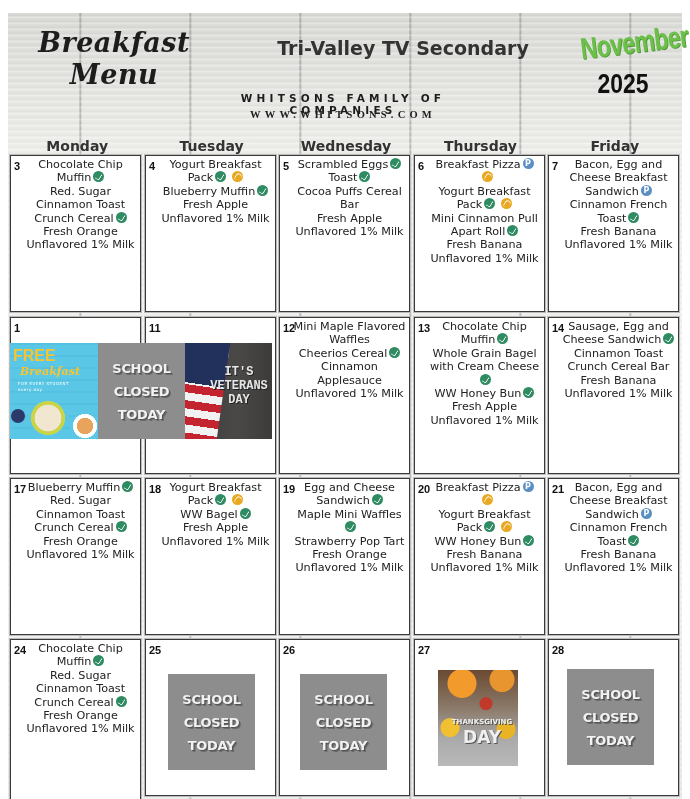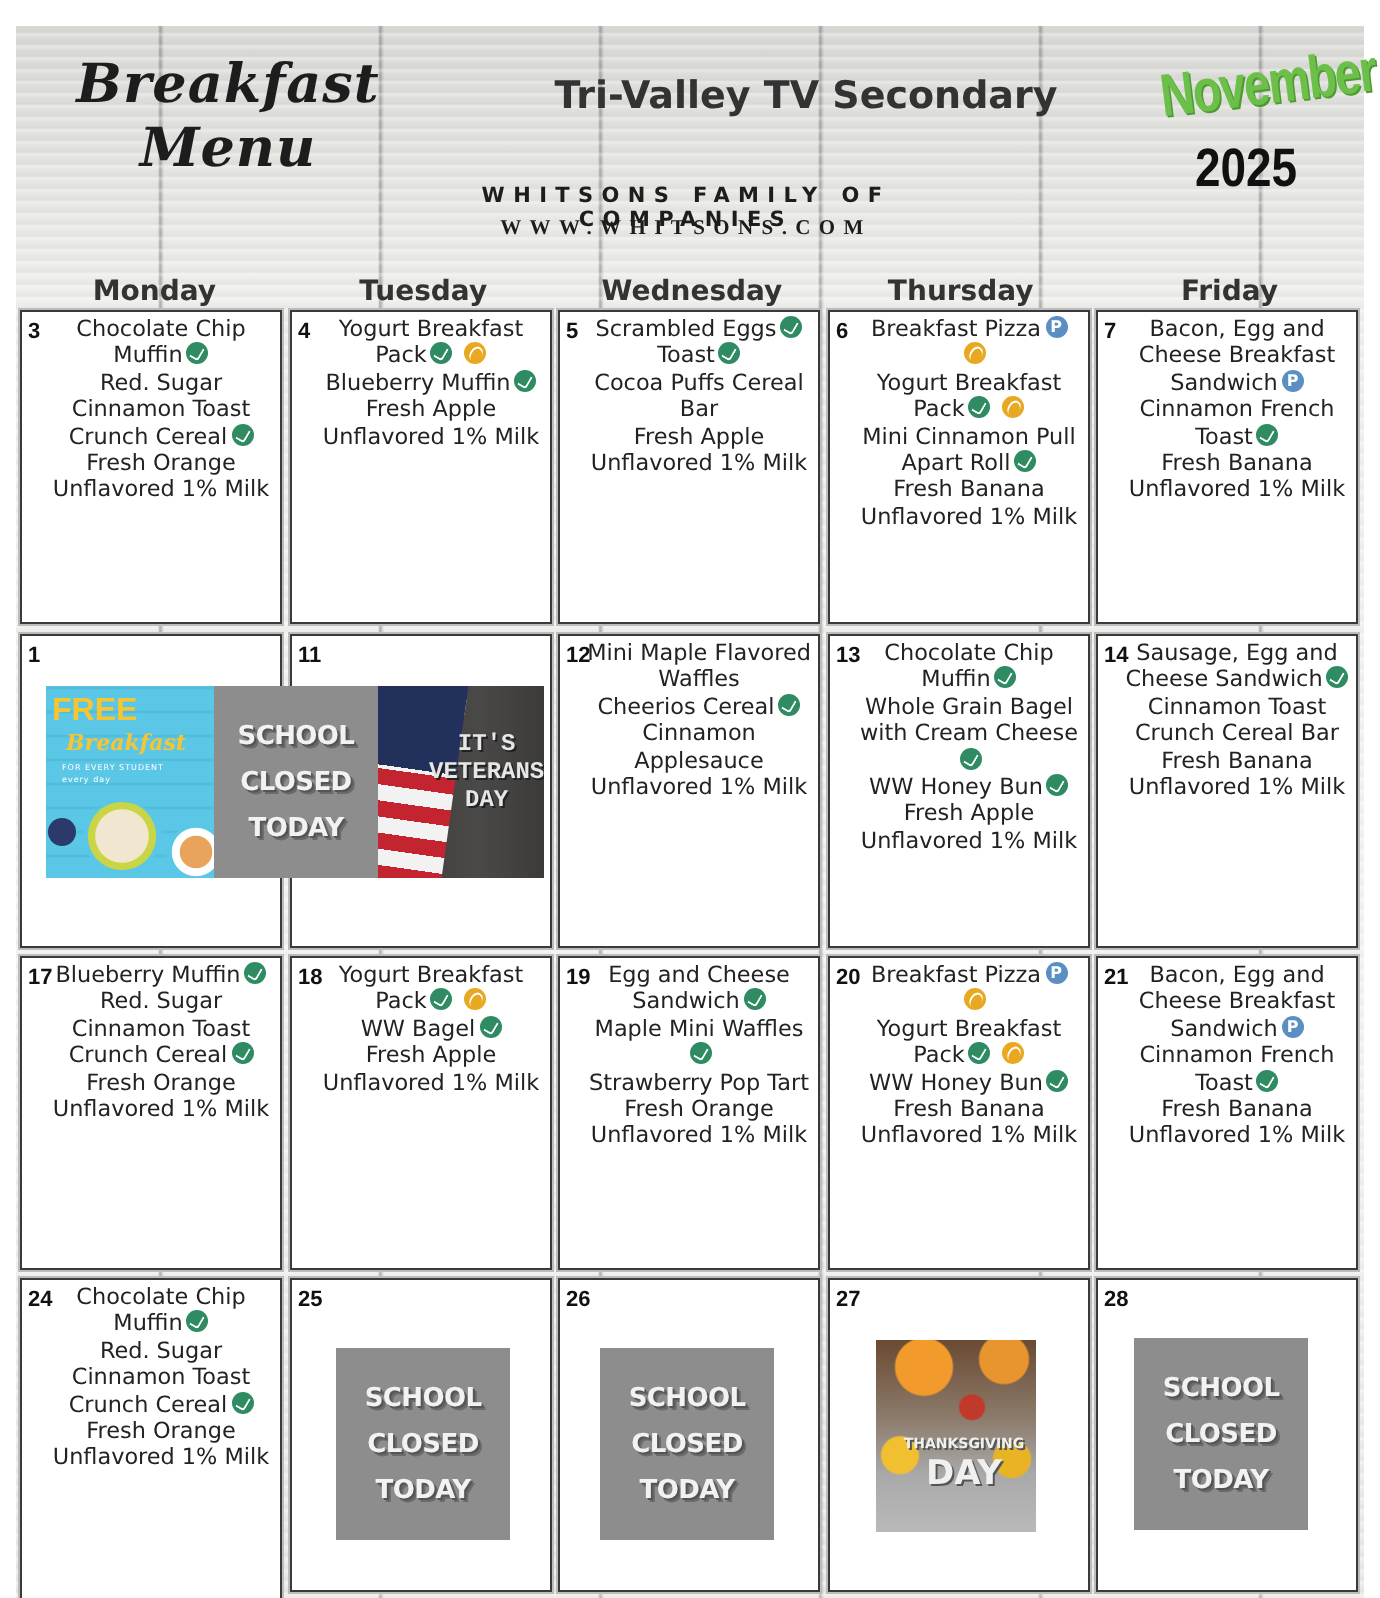--- a/index.html
+++ b/index.html
@@ -94,21 +94,21 @@
       position: absolute; background: #8d8d8d; display: flex; align-items: center; justify-content: center;
       flex-direction: column;
     }
     .closed-text {
       font-family: "DejaVu Sans", sans-serif; font-weight: bold; color: #f2f2f2; text-align: center;
       font-size: 13px; line-height: 23px; letter-spacing: -0.3px;
       text-shadow: 1px 1px 0 #555555, 2px 2px 0 #6a6a6a;
     }
 
     .banner {
-      position: absolute; left: 10px; top: 343px; width: 262px; height: 124px; display: flex; padding-left: 13px;
+      position: absolute; left: 10px; top: 343px; width: 262px; height: 124px; display: flex;
     }
     .free-bf {
       width: 88px; height: 96px; position: relative; overflow: hidden;
       background: repeating-linear-gradient(0deg, #5bc7e6 0px, #5bc7e6 10px, #4fb9d9 11px, #5bc7e6 12px);
     }
     .free-word {
       position: absolute; left: 3px; top: 4px; font-family: "Liberation Sans", sans-serif; font-weight: bold;
       font-size: 16px; color: #f7c531; letter-spacing: 0px;
     }
     .bf-word {

